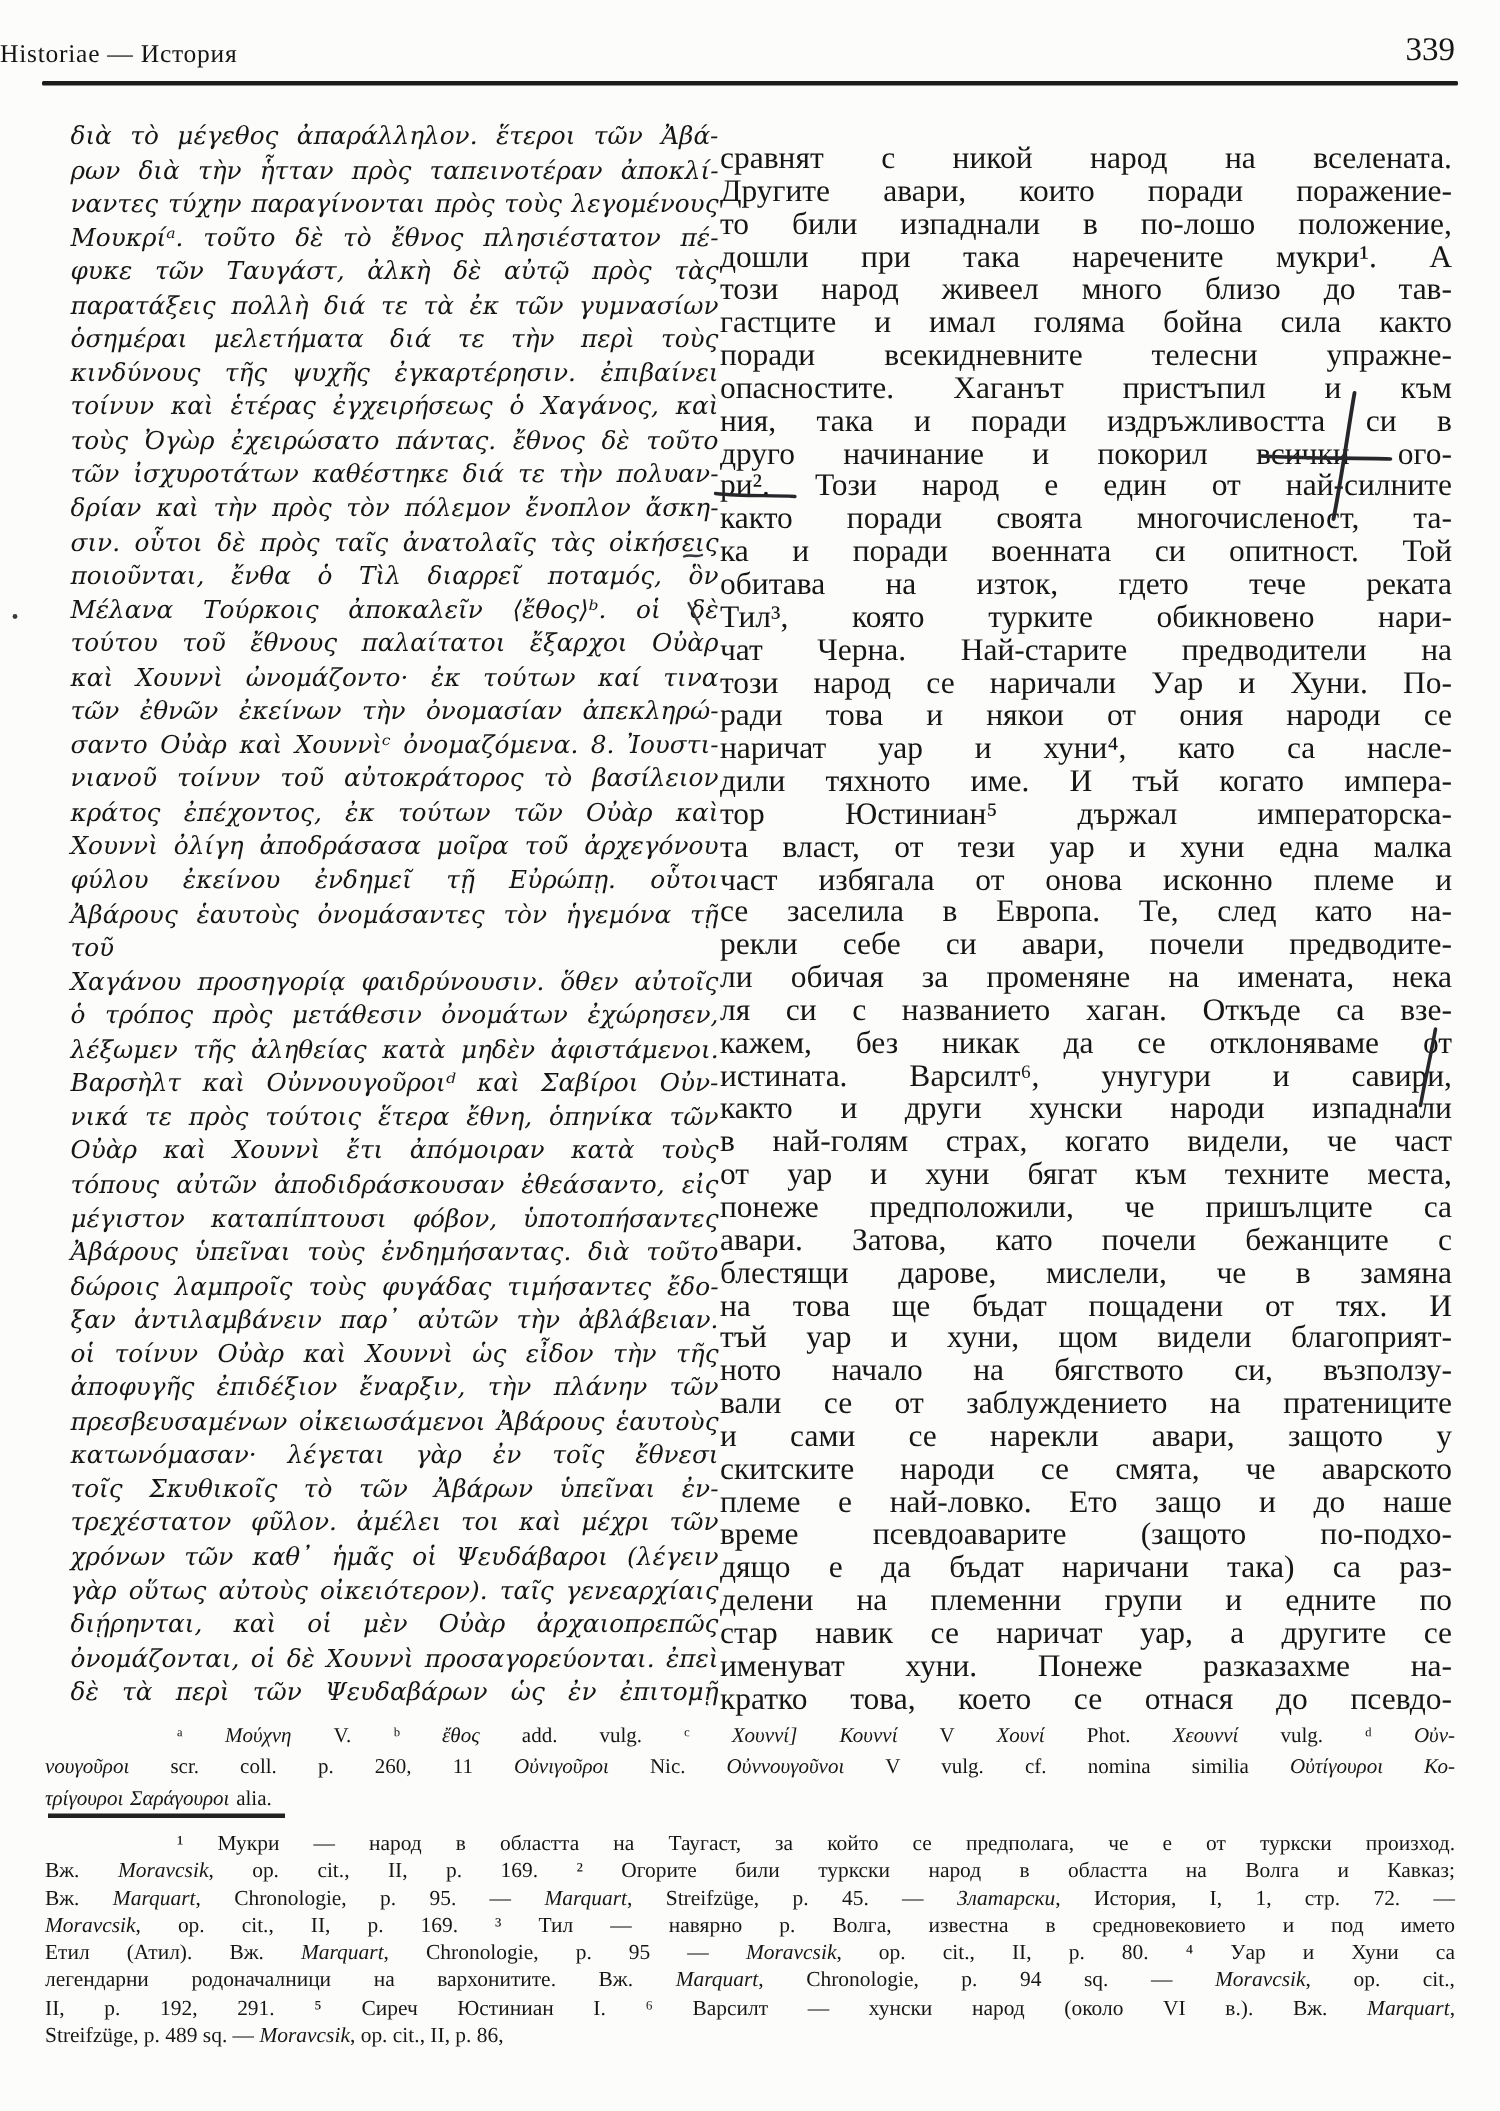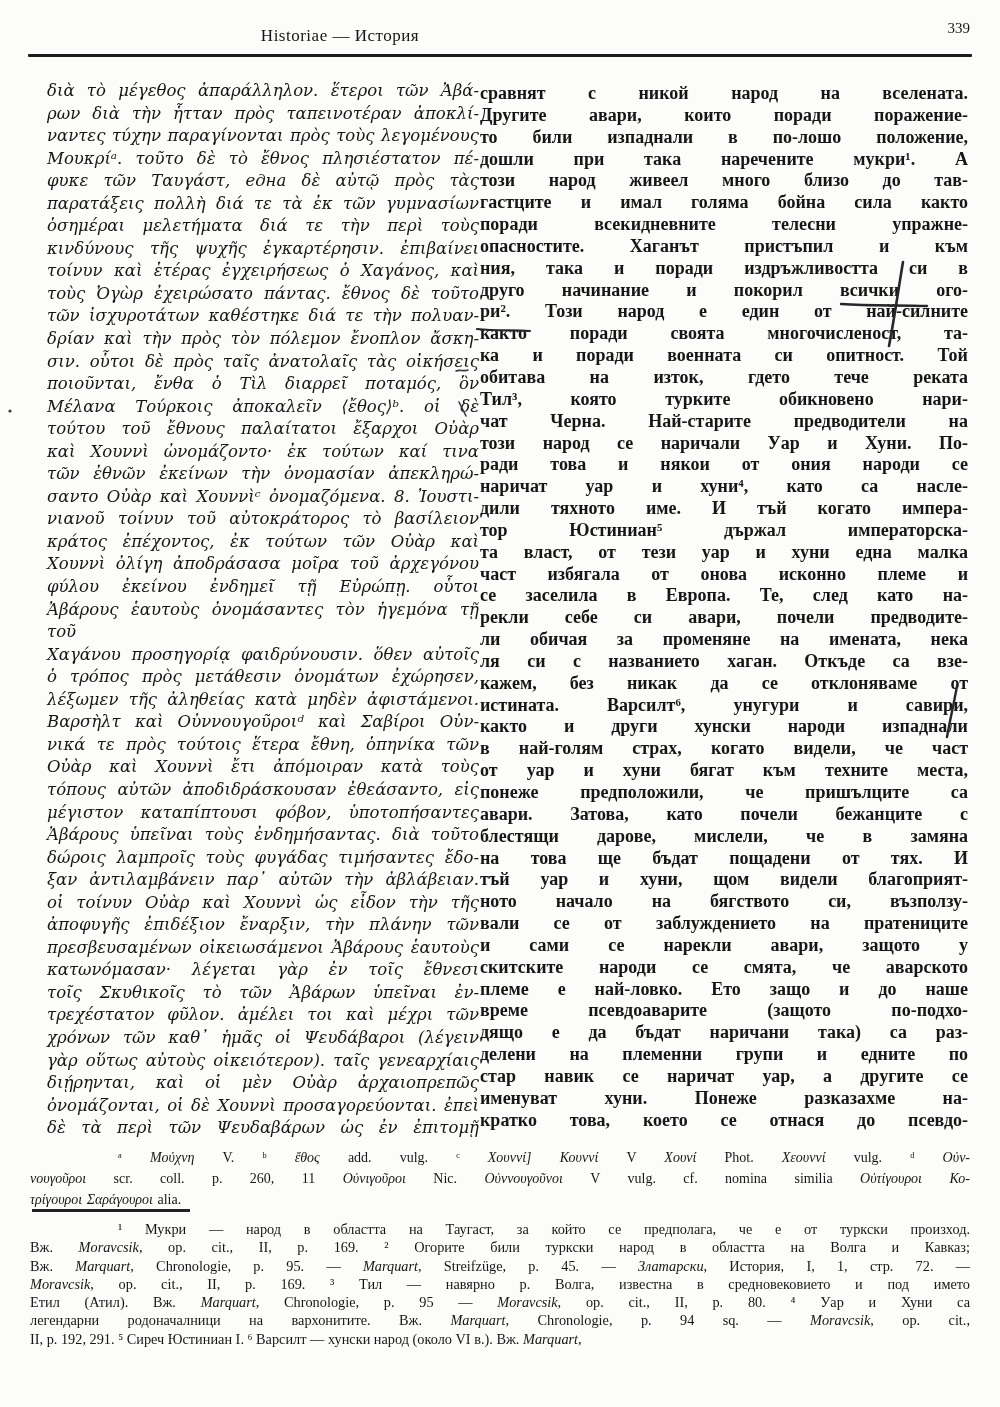--- a/index.html
+++ b/index.html
@@ -4,28 +4,28 @@
 <style>
   html,body{margin:0;padding:0;}
   body{
     width:1000px;height:1407px;position:relative;
     background:#fcfcfa;color:#161616;
     font-family:"Liberation Serif","DejaVu Serif",serif;
     overflow:hidden;
   }
   .abs{position:absolute;}
   
-  #hdr-title{top:26px;left:0;width:680px;text-align:center;font-size:17px;letter-spacing:.5px;}
-  #hdr-page{top:20px;left:900px;width:70px;text-align:right;font-size:15px;}
+  #hdr-title{top:26px;left:0;width:680px;text-align:left;font-size:17px;letter-spacing:.5px;}
+  #hdr-page{top:20px;left:900px;width:70px;text-align:right;font-size:22px;}
   #hdr-rule{top:54px;left:28px;width:944px;height:3px;background:#1c1c1c;border-radius:1px;}
   
   #col-greek{top:80px;left:35px;width:432px;font-family:"DejaVu Serif",serif;font-style:italic;
              font-size:16.5px;margin-left:12px;}
   #col-greek .tl{line-height:22.55px;white-space:nowrap;text-align:justify;text-align-last:justify;white-space:normal;}
-  #col-bg{top:83px;left:480px;width:488px;font-size:18px;font-weight:bold;}
+  #col-bg{top:95px;left:480px;width:488px;font-size:21px;}
   #col-bg .tl{line-height:21.85px;text-align:justify;text-align-last:justify;}
   
   #apparatus{top:1147px;left:30px;width:940px;font-size:14px;}
   #apparatus .tl{line-height:21px;text-align:justify;text-align-last:justify;}
   #apparatus .tl:first-child{text-indent:88px;}
   #apparatus .tl:last-child{text-align-last:left;}
   
   #fn-rule{top:1209px;left:32px;width:158px;height:2.5px;background:#222;}
   
   #footnotes{top:1220px;left:30px;width:940px;font-size:14.3px;}
@@ -42,21 +42,21 @@
 
 <div class="abs" id="hdr-title">Historiae — История</div>
 <div class="abs" id="hdr-page">339</div>
 <div class="abs" id="hdr-rule"></div>
 
 <div class="abs" id="col-greek">
     <div class="tl">διὰ τὸ μέγεθος ἀπαράλληλον. ἕτεροι τῶν Ἀβά-</div>
     <div class="tl">ρων διὰ τὴν ἧτταν πρὸς ταπεινοτέραν ἀποκλί-</div>
     <div class="tl">ναντες τύχην παραγίνονται πρὸς τοὺς λεγομένους</div>
     <div class="tl">Μουκρίᵃ. τοῦτο δὲ τὸ ἔθνος πλησιέστατον πέ-</div>
-    <div class="tl">φυκε τῶν Ταυγάστ, една δὲ αὐτῷ πρὸς τὰς</div>
+    <div class="tl">φυκε τῶν Ταυγάστ, ἀλκὴ δὲ αὐτῷ πρὸς τὰς</div>
     <div class="tl">παρατάξεις πολλὴ διά τε τὰ ἐκ τῶν γυμνασίων</div>
     <div class="tl">ὁσημέραι μελετήματα διά τε τὴν περὶ τοὺς</div>
     <div class="tl">κινδύνους τῆς ψυχῆς ἐγκαρτέρησιν. ἐπιβαίνει</div>
     <div class="tl">τοίνυν καὶ ἑτέρας ἐγχειρήσεως ὁ Χαγάνος, καὶ</div>
     <div class="tl">τοὺς Ὀγὼρ ἐχειρώσατο πάντας. ἔθνος δὲ τοῦτο</div>
     <div class="tl">τῶν ἰσχυροτάτων καθέστηκε διά τε τὴν πολυαν-</div>
     <div class="tl">δρίαν καὶ τὴν πρὸς τὸν πόλεμον ἔνοπλον ἄσκη-</div>
     <div class="tl">σιν. οὗτοι δὲ πρὸς ταῖς ἀνατολαῖς τὰς οἰκήσεις</div>
     <div class="tl">ποιοῦνται, ἔνθα ὁ Τὶλ διαρρεῖ ποταμός, ὃν</div>
     <div class="tl">Μέλανα Τούρκοις ἀποκαλεῖν ⟨ἔθος⟩ᵇ. οἱ δὲ</div>
@@ -153,20 +153,21 @@
 <div class="abs" id="fn-rule"></div>
 
 <div class="abs" id="footnotes">
     <div class="tl"><span>¹ Мукри — народ в областта на Таугаст, за който се предполага, че е от туркски произход.</span></div>
     <div class="tl"><span>Вж. </span><span class="it">Moravcsik</span><span>, op. cit., II, p. 169.   ² Огорите били туркски народ в областта на Волга и Кавказ;</span></div>
     <div class="tl"><span>Вж. </span><span class="it">Marquart</span><span>, Chronologie, p. 95. — </span><span class="it">Marquart</span><span>, Streifzüge, p. 45. — </span><span class="it">Златарски</span><span>, История, I, 1, стр. 72. —</span></div>
     <div class="tl"><span class="it">Moravcsik</span><span>, op. cit., II, p. 169.   ³ Тил — навярно р. Волга, известна в средновековието и под името</span></div>
     <div class="tl"><span>Етил (Атил). Вж. </span><span class="it">Marquart</span><span>, Chronologie, p. 95 — </span><span class="it">Moravcsik</span><span>, op. cit., II, p. 80.   ⁴ Уар и Хуни са</span></div>
     <div class="tl"><span>легендарни родоначалници на вархонитите. Вж. </span><span class="it">Marquart</span><span>, Chronologie, p. 94 sq. — </span><span class="it">Moravcsik</span><span>,  op.  cit.,</span></div>
     <div class="tl"><span>II, p. 192, 291.   ⁵ Сиреч Юстиниан I.   ⁶ Варсилт — хунски народ (около VI в.). Вж. </span><span class="it">Marquart</span><span>,</span></div>
+    <div class="tl"><span>Streifzüge, p. 489 sq. — </span><span class="it">Moravcsik</span><span>, op. cit., II, p. 86,</span></div>
   </div>
 
 <svg class="abs" id="pen" viewBox="0 0 1000 1407" xmlns="http://www.w3.org/2000/svg">
   <path d="M903 262 C899 285, 895 315, 889 346" fill="none" stroke="#27272b" stroke-width="2.6" stroke-linecap="round"></path>
   <path d="M841 304 C870 306, 900 305, 927 306" fill="none" stroke="#27272b" stroke-width="2.4" stroke-linecap="round"></path>
   <path d="M477 329 C495 331, 512 330, 530 331" fill="none" stroke="#27272b" stroke-width="2.2" stroke-linecap="round"></path>
   <path d="M957 686 C954 703, 950 720, 947 737" fill="none" stroke="#27272b" stroke-width="2.4" stroke-linecap="round"></path>
   <path d="M456 371 C460 369, 464 372, 468 370" fill="none" stroke="#3a3a3e" stroke-width="1.6" stroke-linecap="round"></path>
   <path d="M459 402 L466 416" fill="none" stroke="#3a3a3e" stroke-width="1.6" stroke-linecap="round"></path>
   <circle cx="10" cy="411" r="1.6" fill="#3a3a3e"></circle>

